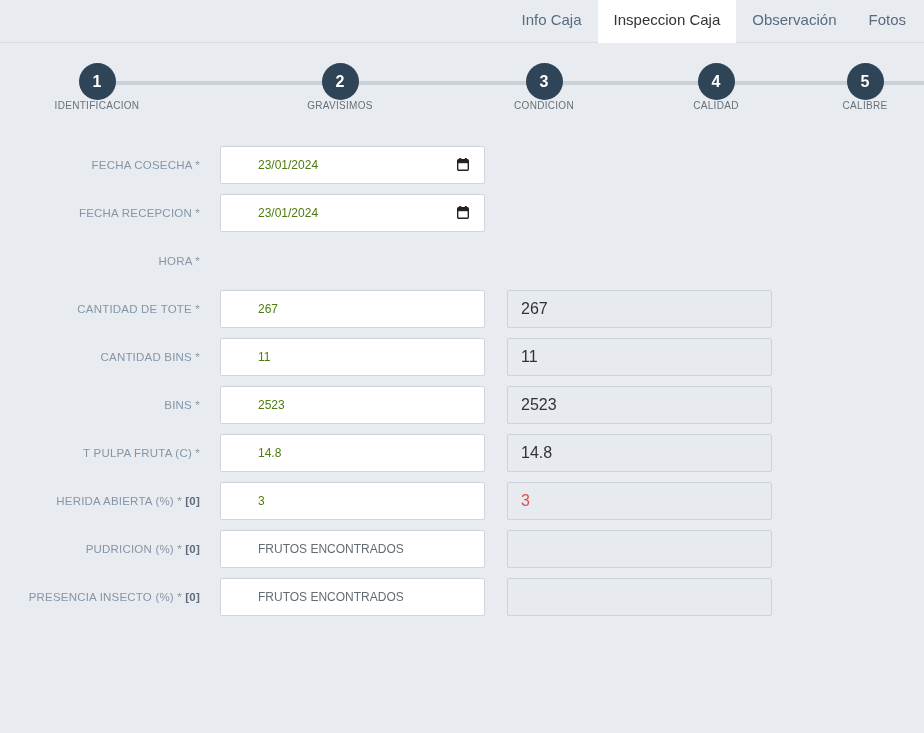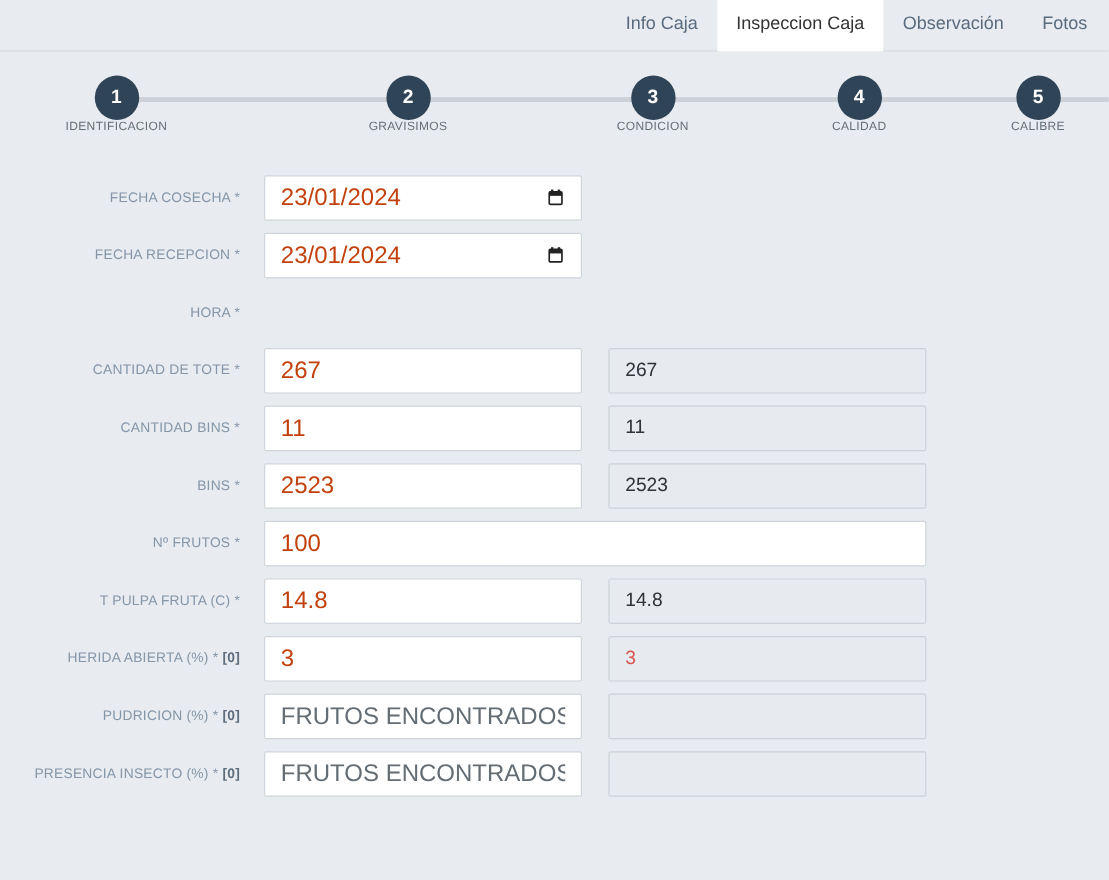--- a/index.html
+++ b/index.html
@@ -99,23 +99,24 @@
     padding: 0 13px;
   }
   .input.wide { width: 552px; }
   .input.disabled { background: #e7eaee; border-color: #ccd2d8; }
   .input input {
     width: 100%;
     border: none;
     outline: none;
     background: transparent;
     font-family: "Liberation Sans", sans-serif;
-    font-size: 20px;
-    color: #c2410c;
+    font-size: 12px;
+    color: #4d7c0f;
     padding: 0;
+    margin-left: 24px;
   }
   .input input::placeholder { color: #646c74; opacity: 1; }
   .cal-icon { flex: none; margin-left: 8px; display: flex; cursor: pointer; }
   .mirror {
     width: 265px;
     height: 38px;
     margin-left: 22px;
     background: #e7eaee;
     border: 1px solid #ccd2d8;
     border-radius: 2px;
@@ -216,26 +217,20 @@
   </div>
 
   <div class="frow">
     <div class="flabel"><span>BINS *</span></div>
     <div class="input">
       <input type="text" value="2523" style="">
     </div>
     <div class="mirror">2523</div>
   </div>
 
-  <div class="frow">
-    <div class="flabel"><span>Nº FRUTOS *</span></div>
-    <div class="input wide">
-      <input type="text" value="100" style="">
-    </div>
-  </div>
 
   <div class="frow">
     <div class="flabel"><span>T PULPA FRUTA (C) *</span></div>
     <div class="input">
       <input type="text" value="14.8" style="">
     </div>
     <div class="mirror">14.8</div>
   </div>
 
   <div class="frow">

